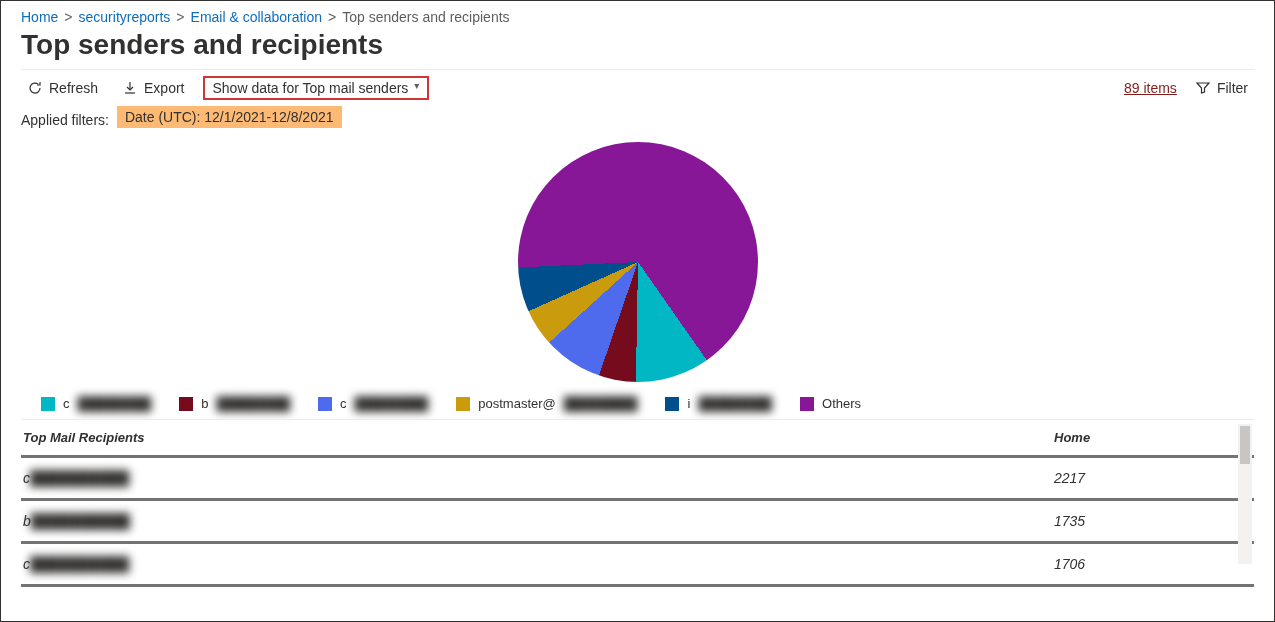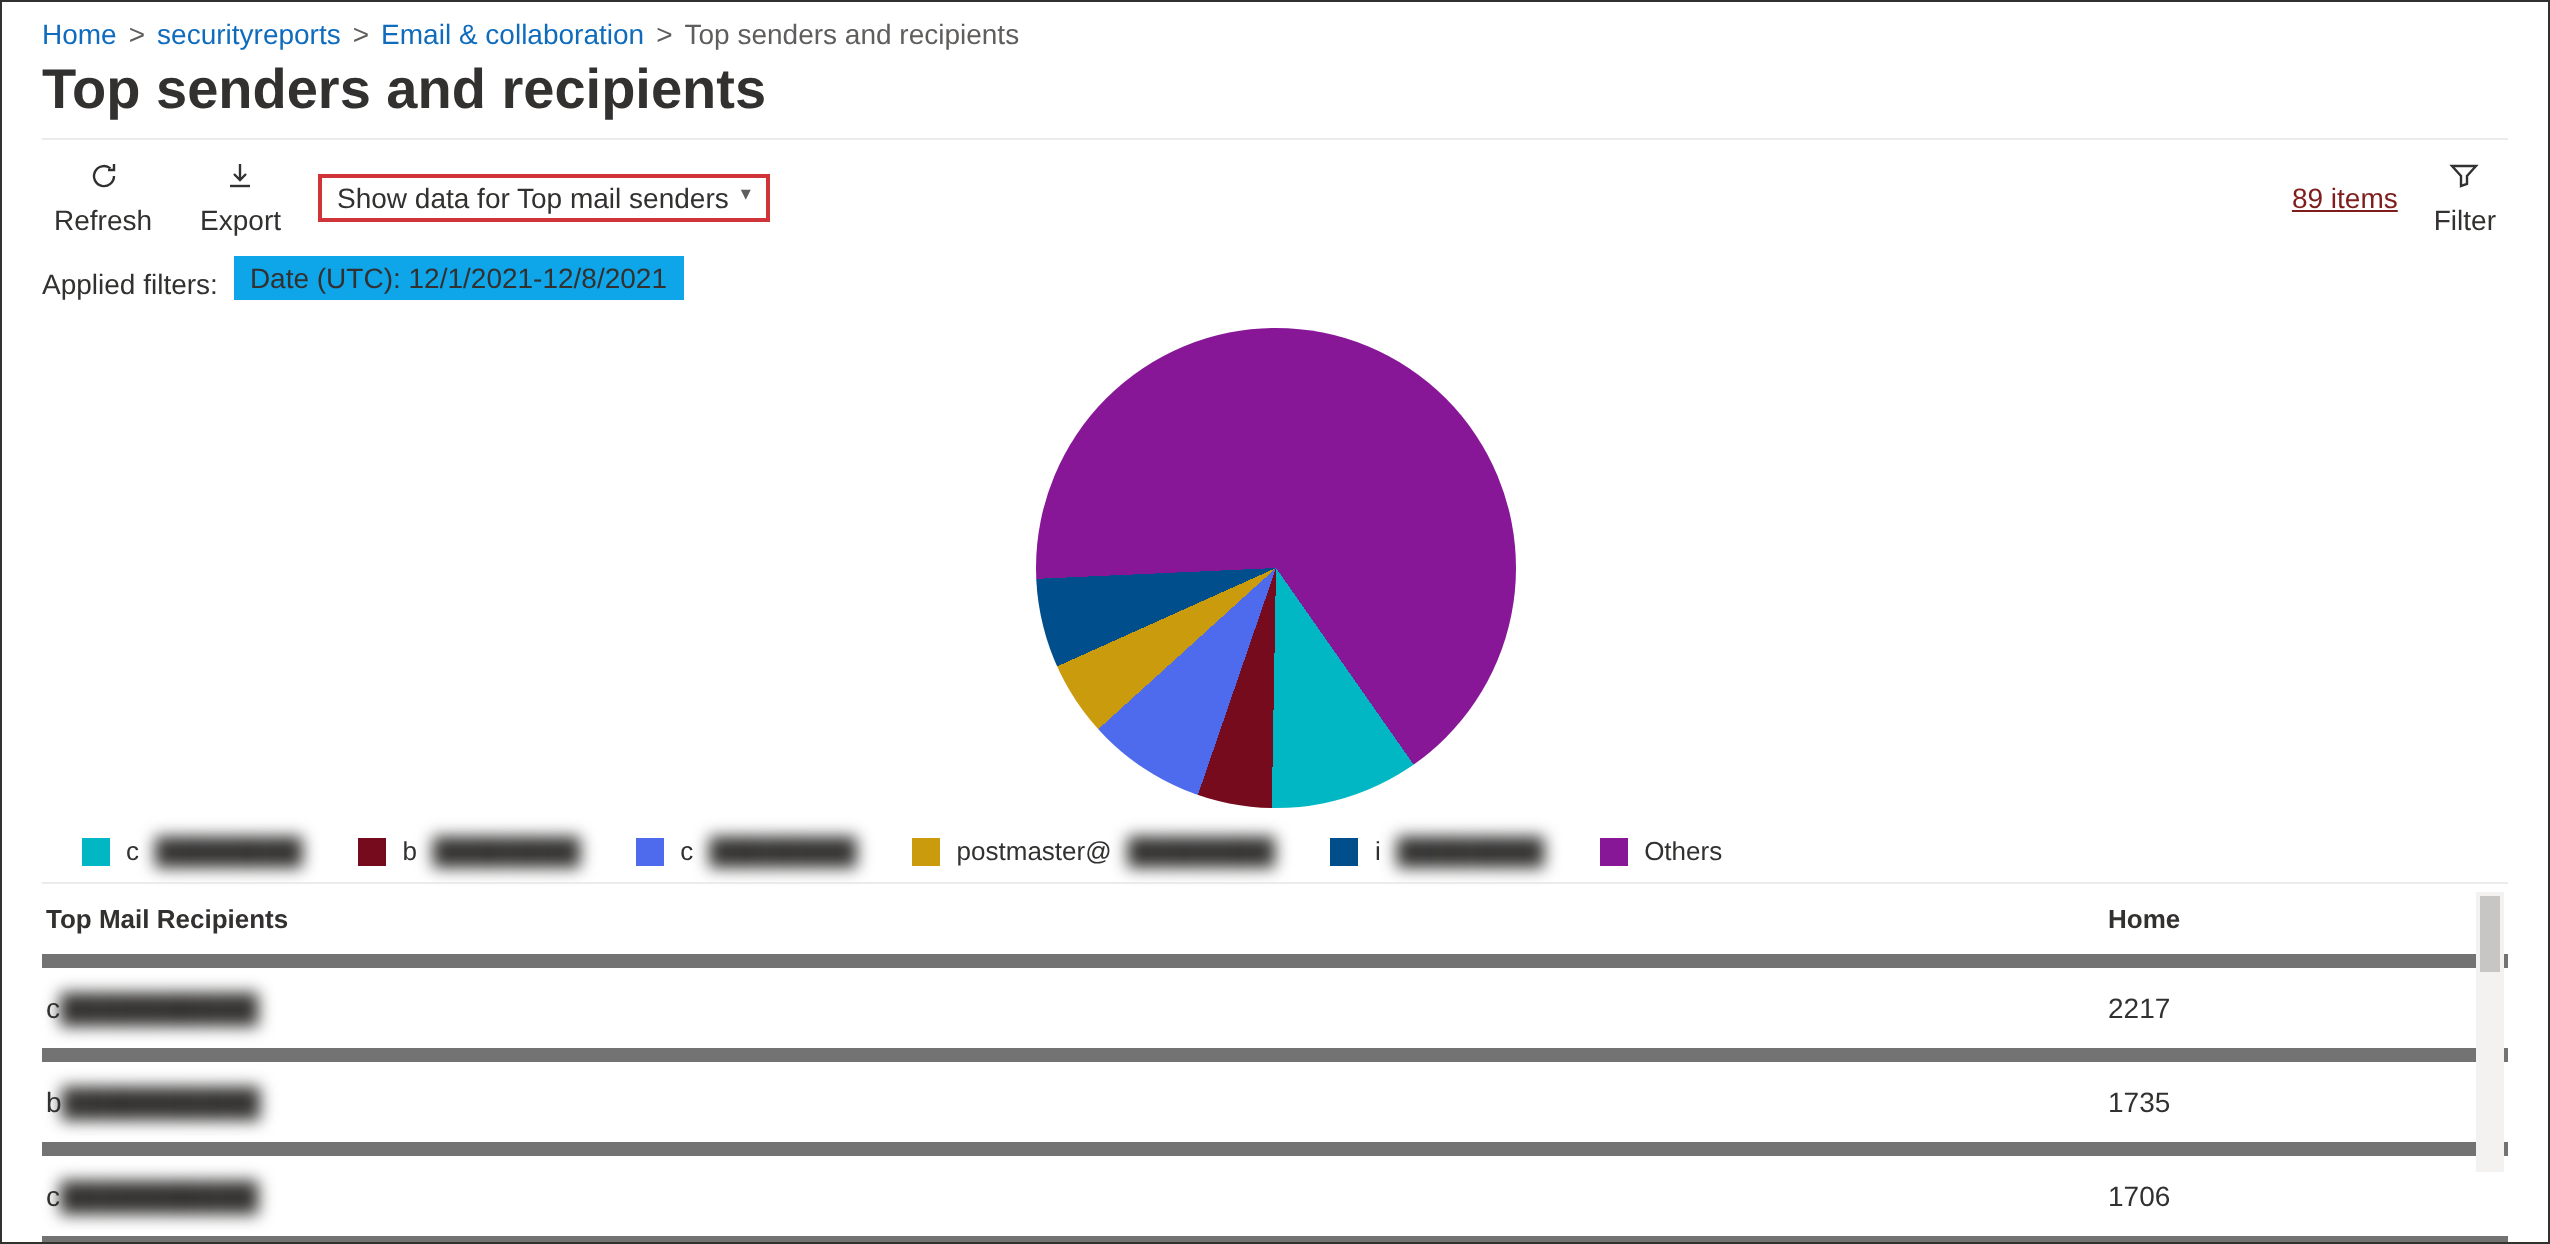--- a/index.html
+++ b/index.html
@@ -53,26 +53,25 @@
     .toolbar {
       display: flex;
       align-items: center;
       gap: 12px;
       font-size: 14px;
       margin-bottom: 6px;
     }
     .toolbar .spacer { flex: 1; }
     .tbtn {
       display: inline-flex;
-      align-items: center;
+      align-items: flex-start;
       gap: 6px;
       padding: 4px 6px;
       cursor: pointer;
       color: #323130;
-      flex-direction: column;
     }
     .tbtn svg { stroke: #323130; fill: none; }
     .dropdown-highlight {
       border: 2px solid #d13438;
       padding: 2px 8px 2px 8px;
       display: inline-flex;
       gap: 6px;
       cursor: pointer;
     }
     .dropdown-highlight .chev {
@@ -85,21 +84,21 @@
     }
     
     .applied {
       display: flex;
       align-items: flex-end;
       gap: 8px;
       font-size: 14px;
       margin-bottom: 14px;
     }
     .applied .chip {
-      background: #0ea5e9;
+      background: #fdba74;
       padding: 3px 8px;
       color: #323130;
     }
     
     .chart-wrap {
       width: 100%;
       display: flex;
       justify-content: center;
       margin-bottom: 10px;
     }
@@ -135,21 +134,22 @@
     .table-wrap {
       position: relative;
       border-top: 1px solid #edebe9;
     }
     .table {
       width: 100%;
     }
     .thead, .trow {
       display: flex;
       align-items: center;
-      border-bottom: 7px solid #737373;
+      border-bottom: 3px solid #737373;
+      font-style: italic;
     }
     .thead {
       font-weight: 600;
       font-size: 13px;
       padding: 10px 0;
     }
     .trow {
       padding: 12px 0;
       font-size: 14px;
     }

